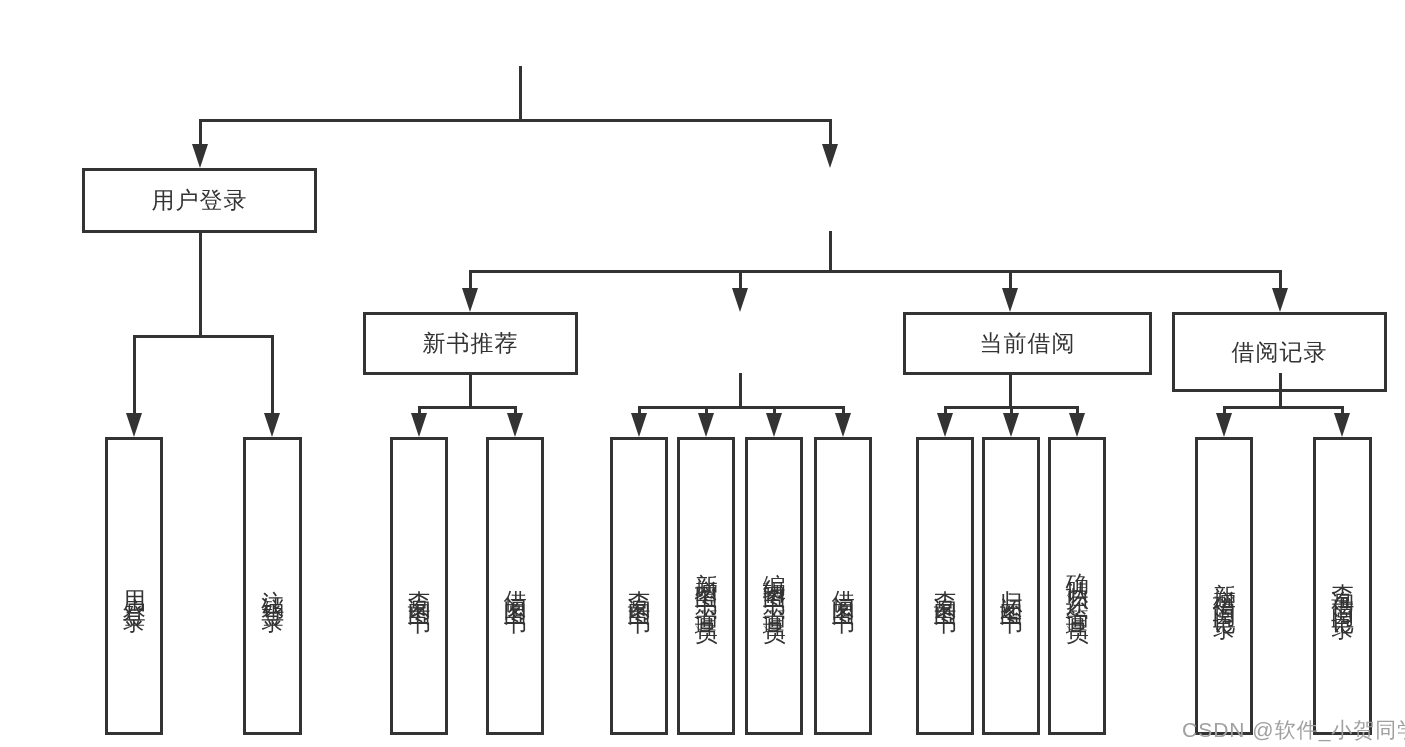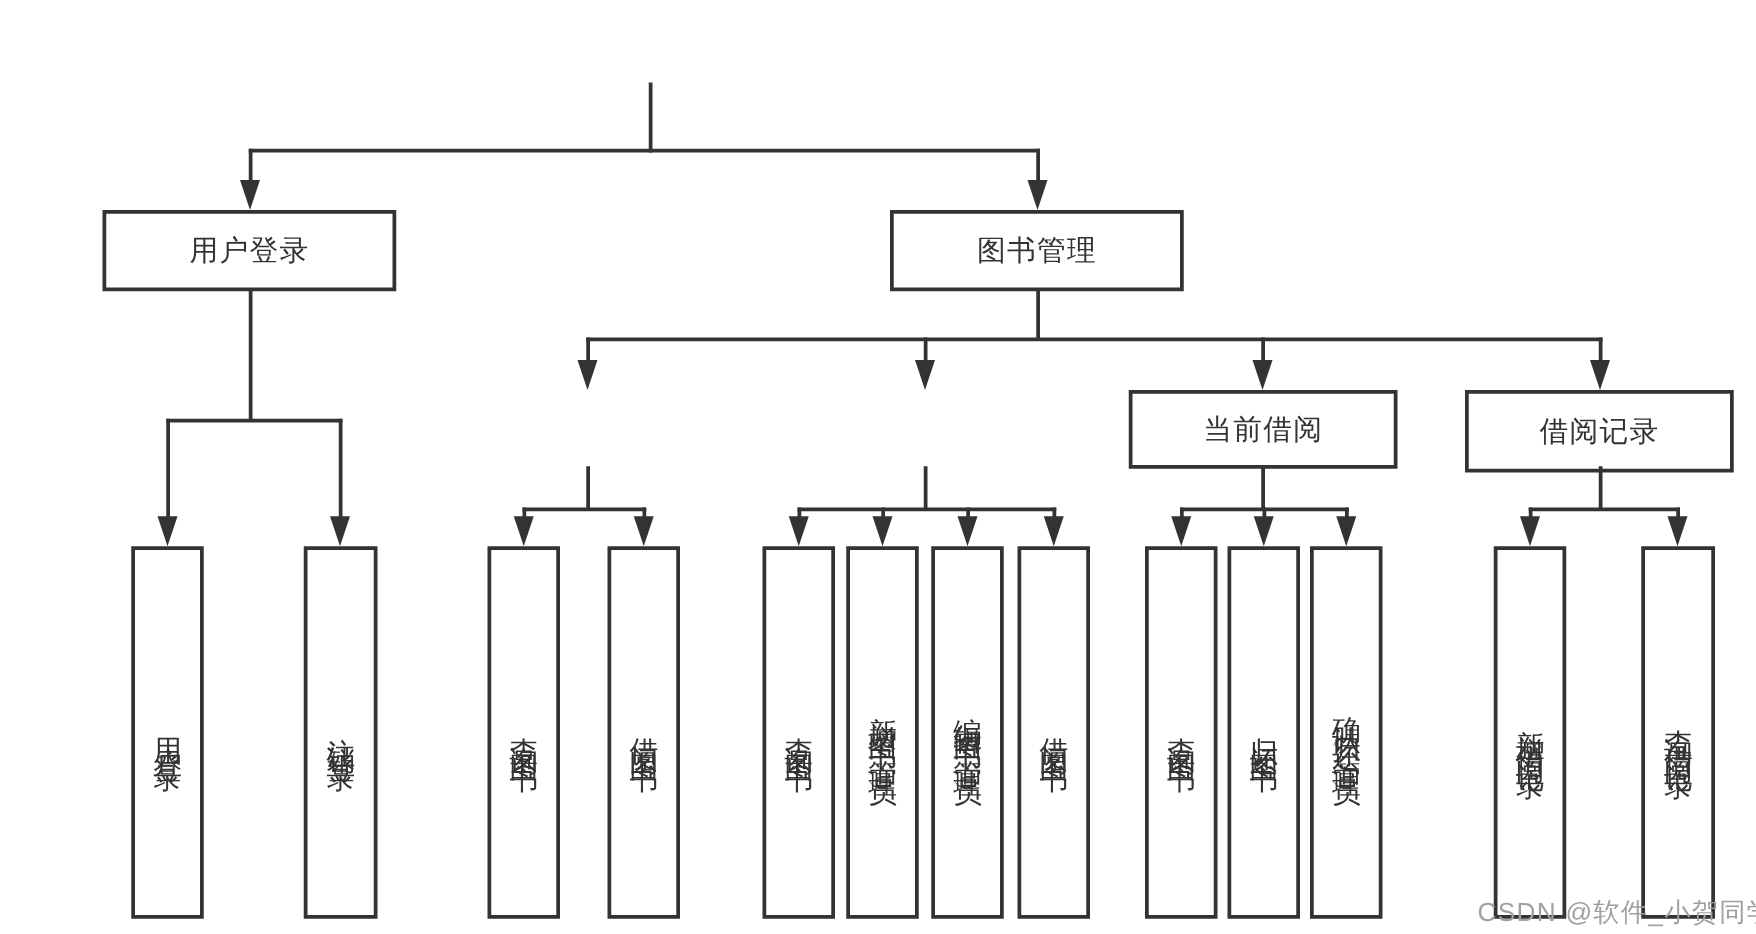--- a/index.html
+++ b/index.html
@@ -68,46 +68,46 @@
   <div class="vline" style="left:519px;top:66px;height:56px;"></div>
   <div class="hline" style="left:199px;top:119px;width:633px;"></div>
   <div class="vline" style="left:199px;top:119px;height:27px;"></div>
   <div class="arrow" style="left:192px;top:144px;"></div>
   <div class="vline" style="left:829px;top:119px;height:27px;"></div>
   <div class="arrow" style="left:822px;top:144px;"></div>
 
   <div class="node" style="left:82px;top:168px;width:235px;height:65px;">
     <span class="hlabel">用户登录</span>
   </div>
-  <div class="node" style="left:712px;top:168px;width:235px;height:65px;">
-    <span class="hlabel">图书管理</span>
-  </div>
 
   <div class="vline" style="left:199px;top:231px;height:106px;"></div>
   <div class="hline" style="left:133px;top:335px;width:141px;"></div>
   <div class="vline" style="left:133px;top:335px;height:80px;"></div>
   <div class="arrow" style="left:126px;top:413px;"></div>
   <div class="vline" style="left:271px;top:335px;height:80px;"></div>
   <div class="arrow" style="left:264px;top:413px;"></div>
 
   <div class="vline" style="left:829px;top:231px;height:41px;"></div>
   <div class="hline" style="left:469px;top:270px;width:813px;"></div>
   <div class="vline" style="left:469px;top:270px;height:20px;"></div>
   <div class="arrow" style="left:462px;top:288px;"></div>
   <div class="vline" style="left:739px;top:270px;height:20px;"></div>
   <div class="arrow" style="left:732px;top:288px;"></div>
   <div class="vline" style="left:1009px;top:270px;height:20px;"></div>
   <div class="arrow" style="left:1002px;top:288px;"></div>
   <div class="vline" style="left:1279px;top:270px;height:20px;"></div>
   <div class="arrow" style="left:1272px;top:288px;"></div>
 
-  <div class="node" style="left:903px;top:312px;width:215px;height:63px;">
+  <div class="node" style="left:363px;top:312px;width:215px;height:63px;">
+    <span class="hlabel">新书推荐</span>
+  </div>
+  <div class="node" style="left:903px;top:312px;width:249px;height:63px;">
     <span class="hlabel">当前借阅</span>
   </div>
-  <div class="node" style="left:1172px;top:312px;width:215px;height:66px;">
+  <div class="node" style="left:1172px;top:312px;width:215px;height:80px;">
     <span class="hlabel">借阅记录</span>
   </div>
 
   <div class="vline" style="left:469px;top:373px;height:35px;"></div>
   <div class="hline" style="left:418px;top:406px;width:99px;"></div>
   <div class="vline" style="left:418px;top:406px;height:8px;"></div>
   <div class="arrow" style="left:411px;top:413px;"></div>
   <div class="vline" style="left:514px;top:406px;height:8px;"></div>
   <div class="arrow" style="left:507px;top:413px;"></div>
 

